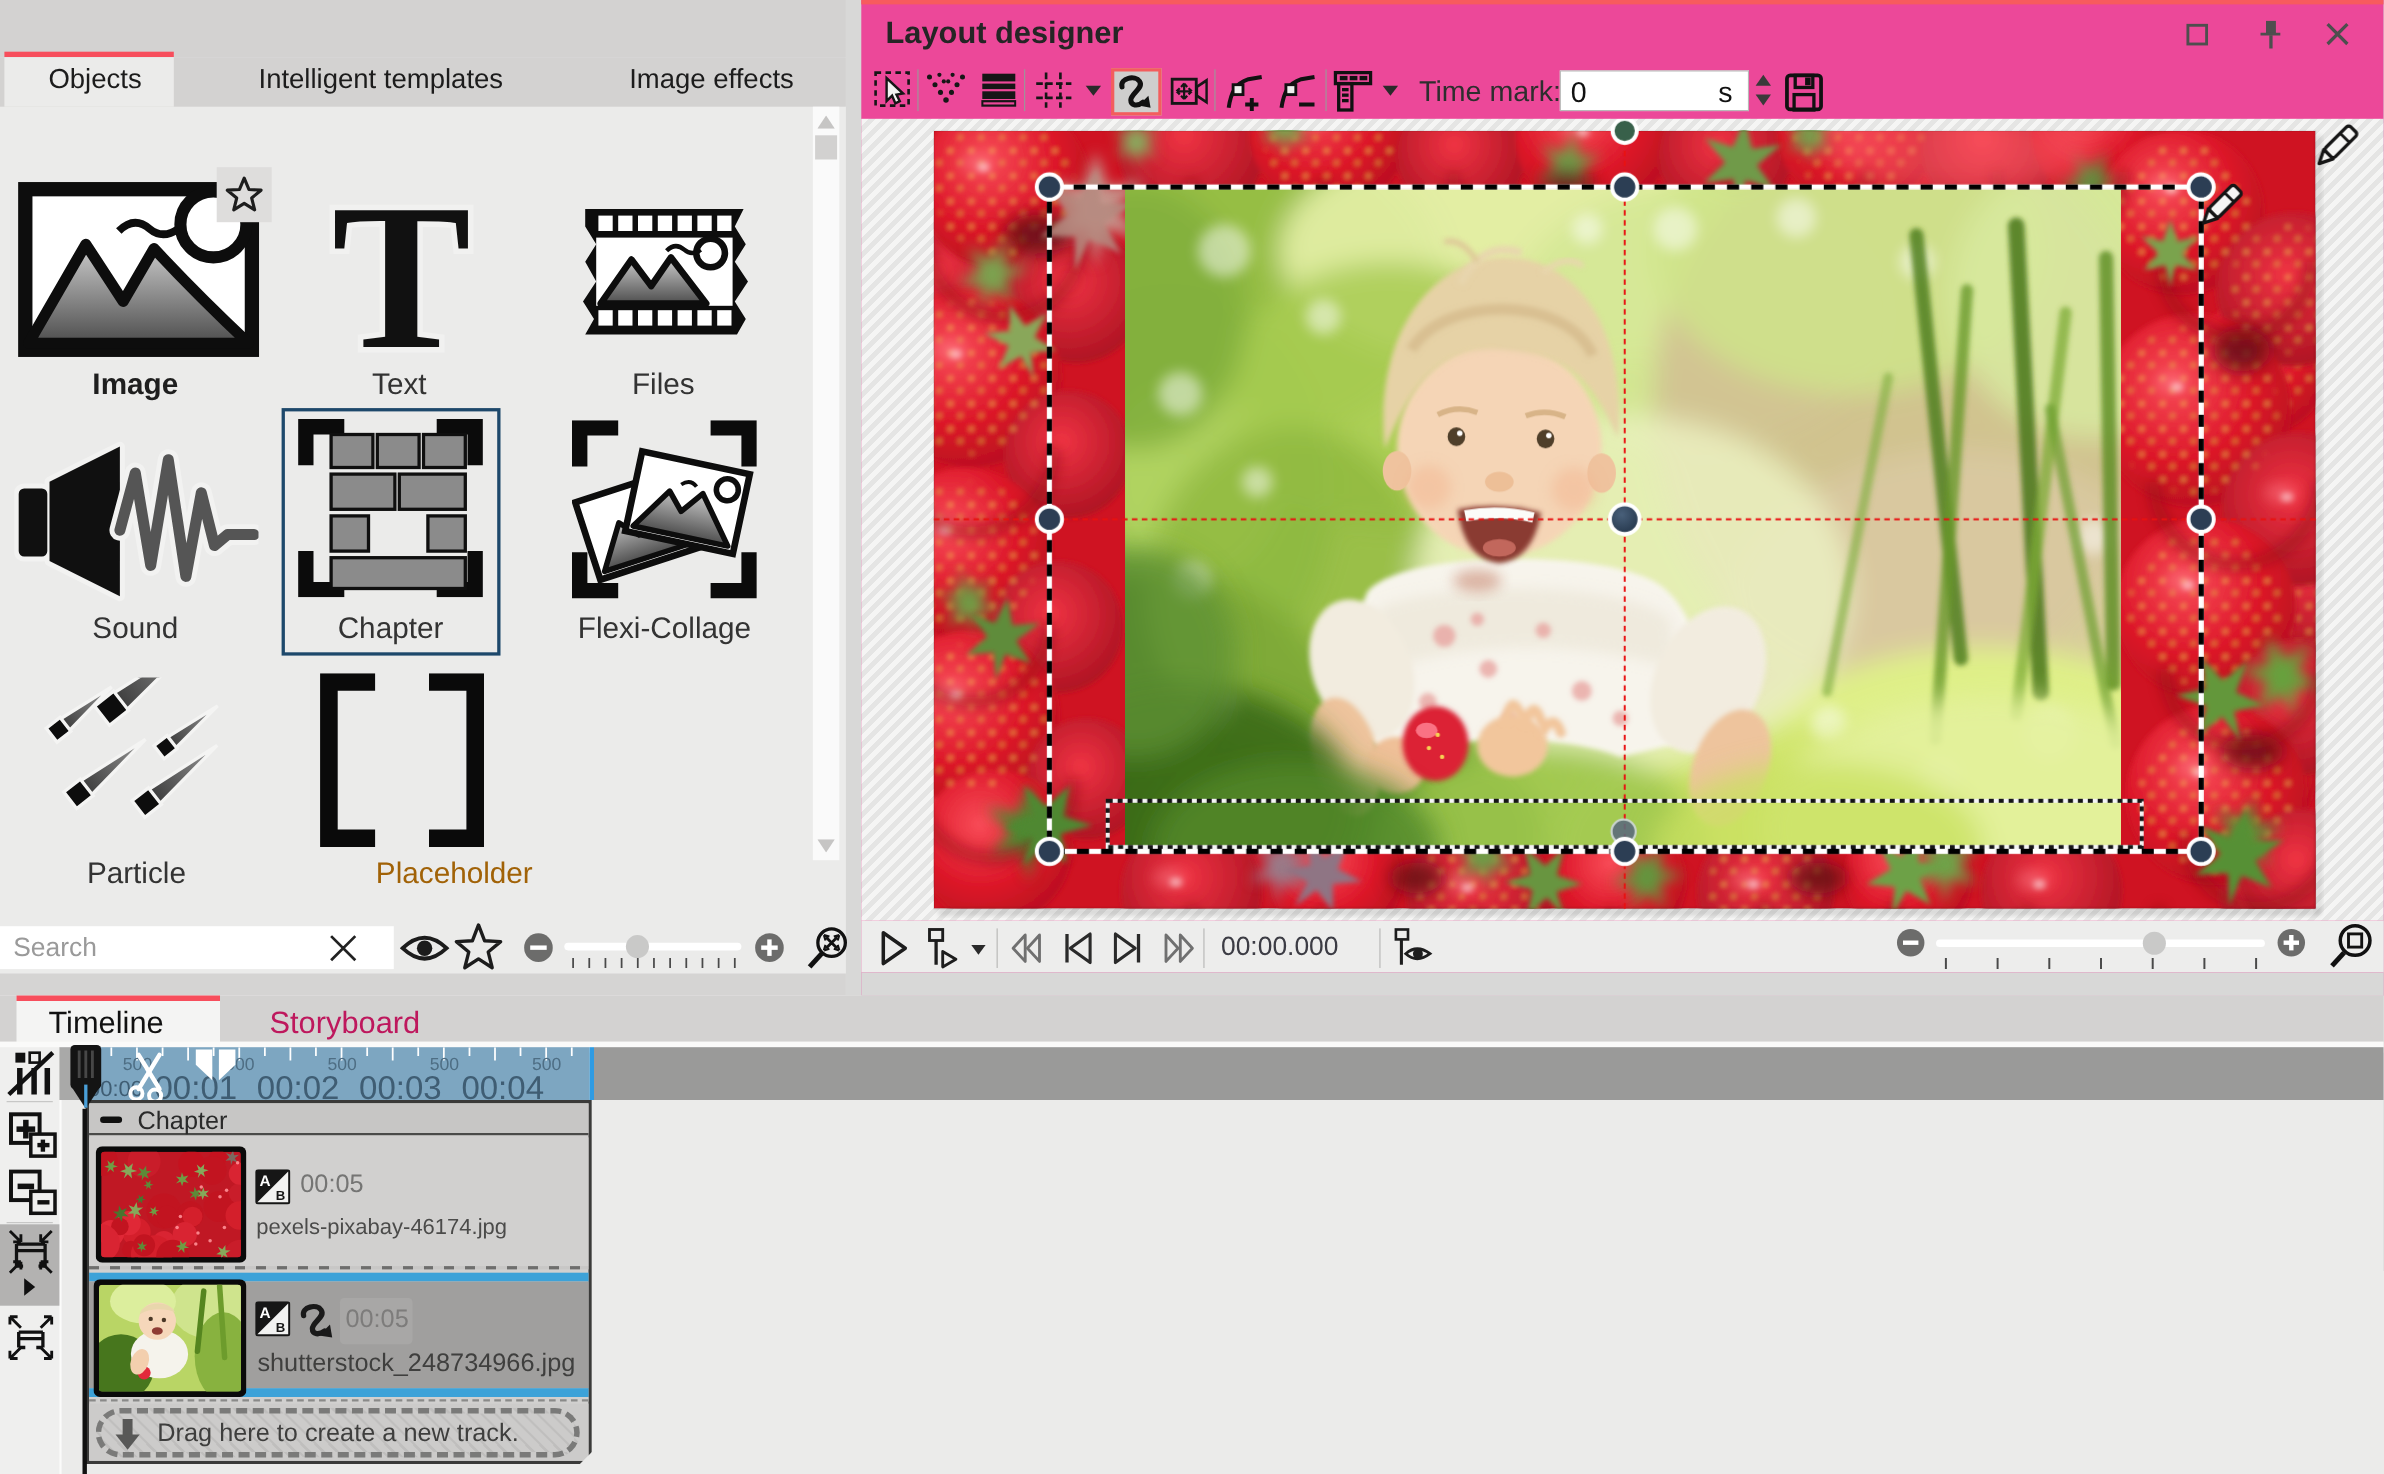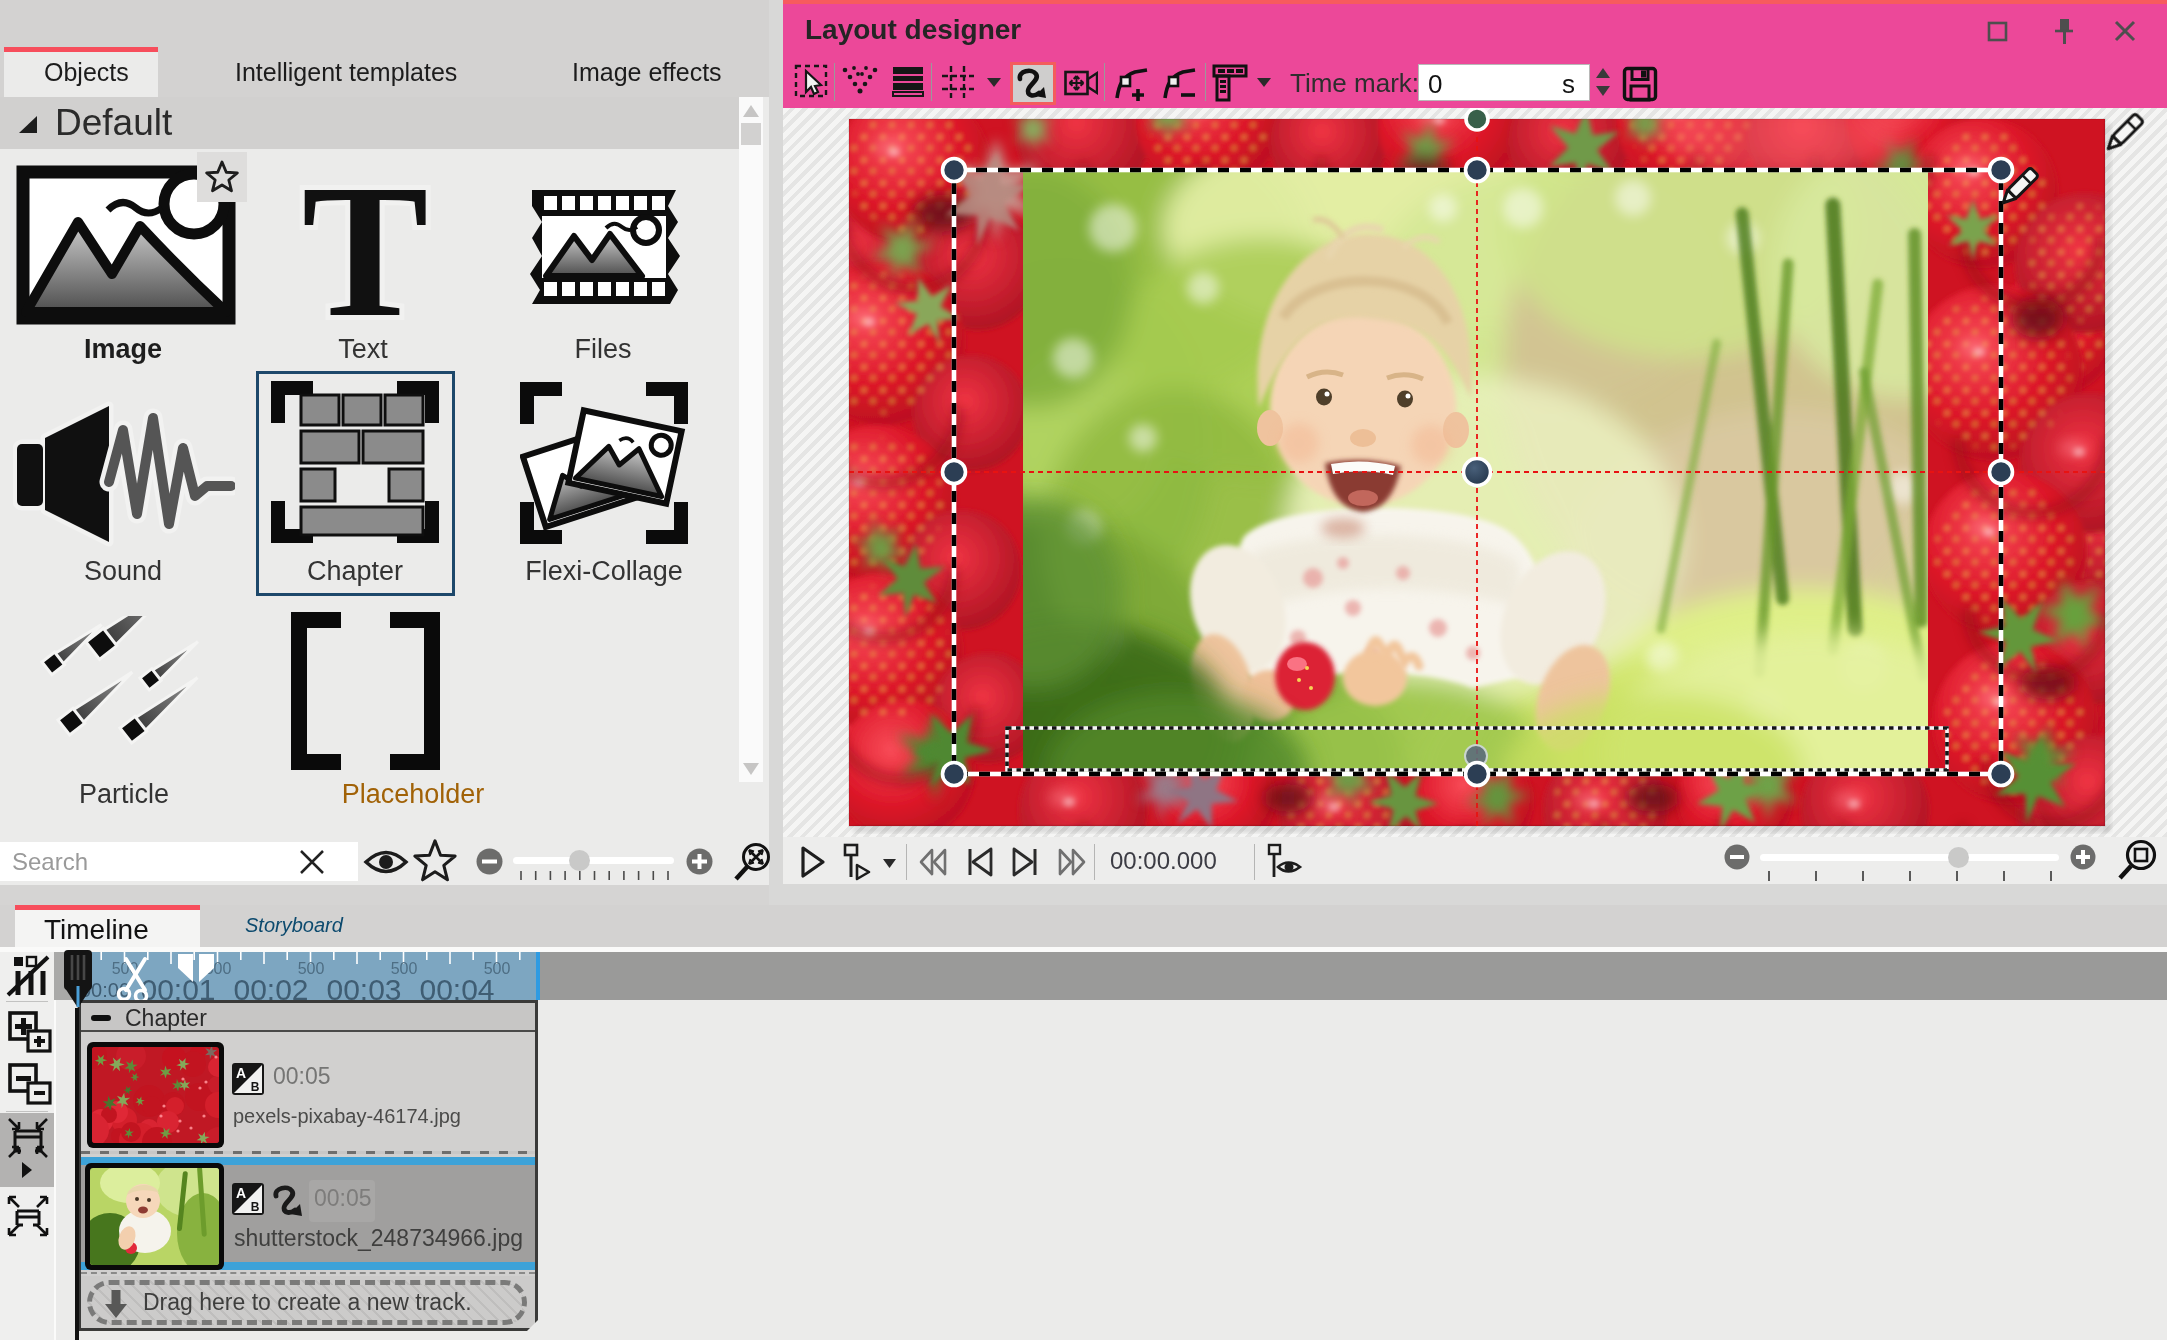--- a/index.html
+++ b/index.html
@@ -17,26 +17,20 @@
   <div class="abs" style="left:4px;top:47px;width:154px;height:5px;background:#f74e5c;"></div>
 
   <div class="abs" style="left:0;top:52px;width:769px;height:45px;background:#d3d2d1;"></div>
   <div class="abs" style="left:4px;top:52px;width:154px;height:45px;background:#ebebea;"></div>
   <div class="abs" style="left:0;top:58px;width:769px;height:32px;font-size:25px;color:#1c1c1c;">
     <span class="abs" style="left:44px;">Objects</span>
     <span class="abs" style="left:235px;">Intelligent templates</span>
     <span class="abs" style="left:572px;">Image effects</span>
   </div>
 
-  <div class="abs" style="left:0;top:97px;width:740px;height:52px;background:#d1d0cf;">
-    <svg class="abs" style="left:19px;top:19px" width="19" height="18">
-        <polygon points="0,17 18,17 18,0" fill="#1d1d1d"></polygon>
-      </svg>
-    <span class="abs" style="left:55px;top:5px;font-size:37px;color:#2b2b2b;">Default</span>
-  </div>
 
   <div class="abs" style="left:739px;top:97px;width:24px;height:685px;background:#fafafa;">
     <svg class="abs" style="left:4px;top:8px" width="16" height="12">
         <polygon points="8,0 16,12 0,12" fill="#c6c5c4"></polygon>
       </svg>
     <div class="abs" style="left:2px;top:26px;width:20px;height:22px;background:#d2d1d0;"></div>
     <svg class="abs" style="left:4px;top:666px" width="16" height="12">
         <polygon points="0,0 16,0 8,12" fill="#c6c5c4"></polygon>
       </svg>
   </div>
@@ -719,21 +713,21 @@
         <line x1="288" y1="3" x2="288" y2="13"></line>
     </g>
   </svg>
 </div>
 
 <div class="abs" style="left:0;top:905px;width:2167px;height:435px;background:#ebebea;">
   <div class="abs" style="left:0;top:0;width:2167px;height:42px;background:#d3d2d1;"></div>
   <div class="abs" style="left:15px;top:0;width:185px;height:47px;background:#f4f4f3;"></div>
   <div class="abs" style="left:15px;top:0;width:185px;height:5px;background:#f74e5c;"></div>
   <span class="abs" style="left:44px;top:9px;font-size:28px;color:#111;">Timeline</span>
-  <span class="abs" style="left:245px;top:9px;font-size:20px;color:#0c4a6e;font-style:italic;">Storyboard</span>
+  <span class="abs" style="left:245px;top:9px;font-size:28px;color:#be185d;">Storyboard</span>
   <div class="abs" style="left:0;top:42px;width:2167px;height:10px;background:#fafaf9;"></div>
 
   <div class="abs" style="left:53px;top:47px;width:3px;height:388px;background:#fbfbfa;"></div>
   <div class="abs" style="left:0;top:47px;width:54px;height:388px;background:#efefee;"></div>
   <svg class="abs" style="left:6px;top:50px" width="44" height="42" viewBox="0 0 44 42">
 <rect x="8" y="2" width="9" height="9" fill="#111"></rect>
       <rect x="21" y="2" width="9" height="9" fill="none" stroke="#111" stroke-width="2.4"></rect>
 <line x1="12" y1="16" x2="12" y2="40" stroke="#111" stroke-width="5"></line>
 <line x1="25" y1="16" x2="25" y2="40" stroke="#111" stroke-width="5"></line>
 <line x1="37" y1="16" x2="37" y2="40" stroke="#111" stroke-width="5"></line>

